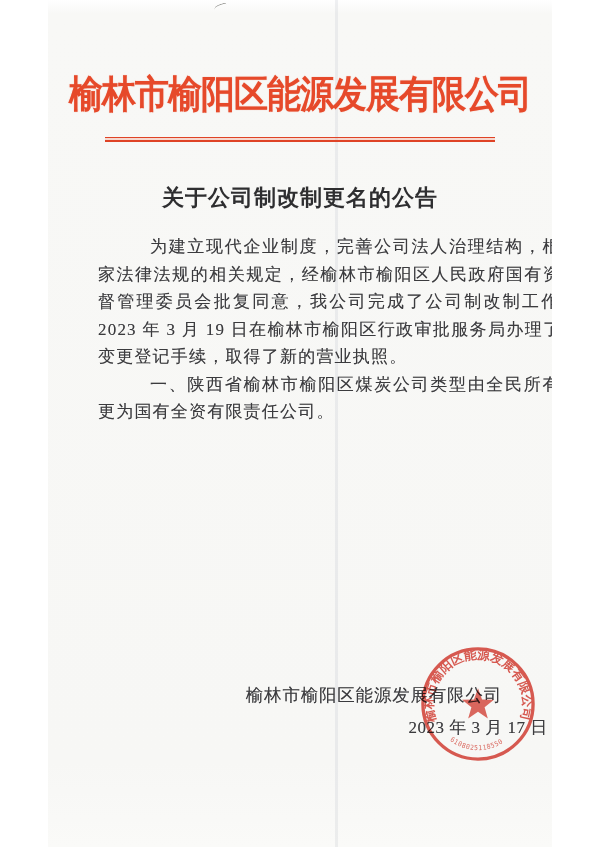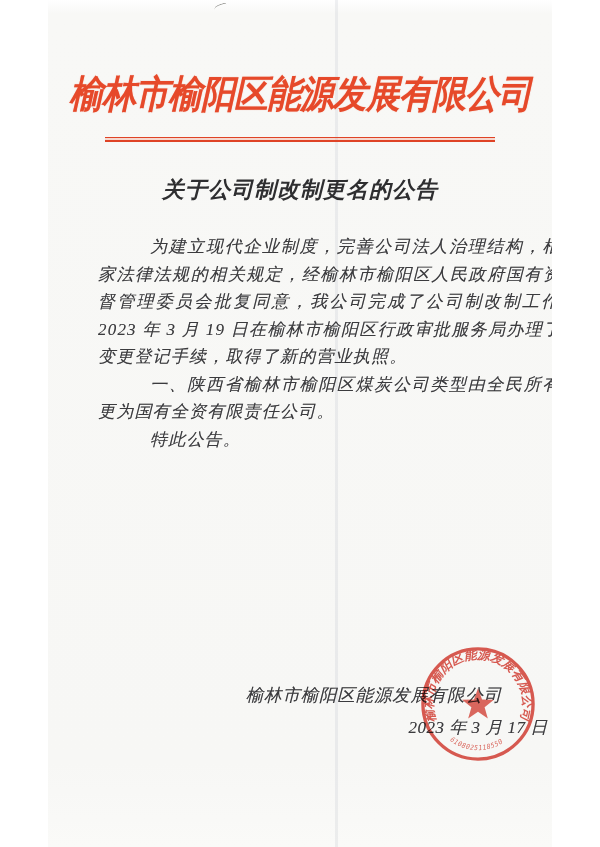--- a/index.html
+++ b/index.html
@@ -3,21 +3,20 @@
 <meta charset="utf-8">
 <style>
   html,body{margin:0;padding:0;}
   .page{
     position:relative;
     width:504px;height:847px;
     margin:0 auto;
     background:linear-gradient(180deg,#ffffff 0px,#f8f8f6 14px,#f7f7f5 90%,#fafaf8 100%);
     overflow:hidden;
     font-family:"Liberation Serif","DejaVu Serif",serif;
-    font-style:italic;
   }
   .fold-line{
     position:absolute;left:287px;top:0;width:3px;height:100%;
     background:rgba(185,192,200,0.22);
   }
   .pencil-mark{
     position:absolute;left:166px;top:4px;width:13px;height:5px;
     border-top:1.5px solid #9a9a96;border-radius:60% 40% 0 0;
     transform:rotate(-18deg);
   }
@@ -31,21 +30,21 @@
     white-space:nowrap;
   }
   .red-rule{
     position:absolute;top:137px;left:57px;right:57px;
     height:5px;box-sizing:border-box;
     border-top:1.8px solid #df4326;
     border-bottom:2.2px solid #df4326;
     background:rgba(240,120,90,0.25);
   }
   .doc-title{
-    position:absolute;top:175px;left:0;right:0;margin:0;
+    position:absolute;top:175px;left:0;right:0;margin:8px;
     text-align:center;
     font-size:22px;font-weight:bold;letter-spacing:1px;
     color:#2e2e30;
   }
   .body-text{
     position:absolute;top:233px;left:50px;width:500px;
     font-size:17px;line-height:27.5px;letter-spacing:1.2px;
     color:#3b3b3e;
     text-align:justify;
     text-shadow:0 0 0.6px rgba(70,70,75,0.45);
@@ -91,21 +90,20 @@
 
   <h1 class="letterhead">榆林市榆阳区能源发展有限公司</h1>
 
   <div class="red-rule"></div>
 
   <h2 class="doc-title">关于公司制改制更名的公告</h2>
 
   <main class="body-text">
     <p>为建立现代企业制度，完善公司法人治理结构，根据国家法律法规的相关规定，经榆林市榆阳区人民政府国有资产监督管理委员会批复同意，我公司完成了公司制改制工作，于 2023 年 3 月 19 日在榆林市榆阳区行政审批服务局办理了工商变更登记手续，取得了新的营业执照。</p>
     <p>一、陕西省榆林市榆阳区煤炭公司类型由全民所有制变更为国有全资有限责任公司。</p>
-    <p>特此公告。</p>
   </main>
 
   <div class="sig-company">榆林市榆阳区能源发展有限公司</div>
 
   <div class="sig-date">2023 年 3 月 17 日</div>
 
   <svg class="seal" viewBox="0 0 120 120" aria-hidden="true">
     <circle class="ring" cx="60" cy="60" r="56"></circle>
     <polygon class="star" points="60,44 64.1,55.3 76.2,55.7 66.7,63.2 70,74.8 60,68 50,74.8 53.3,63.2 43.8,55.7 55.9,55.3"></polygon>
     <path id="sealArcTop" d="M 17.4,77.4 A 46,46 0 1 1 102.6,77.4" fill="none"></path>

